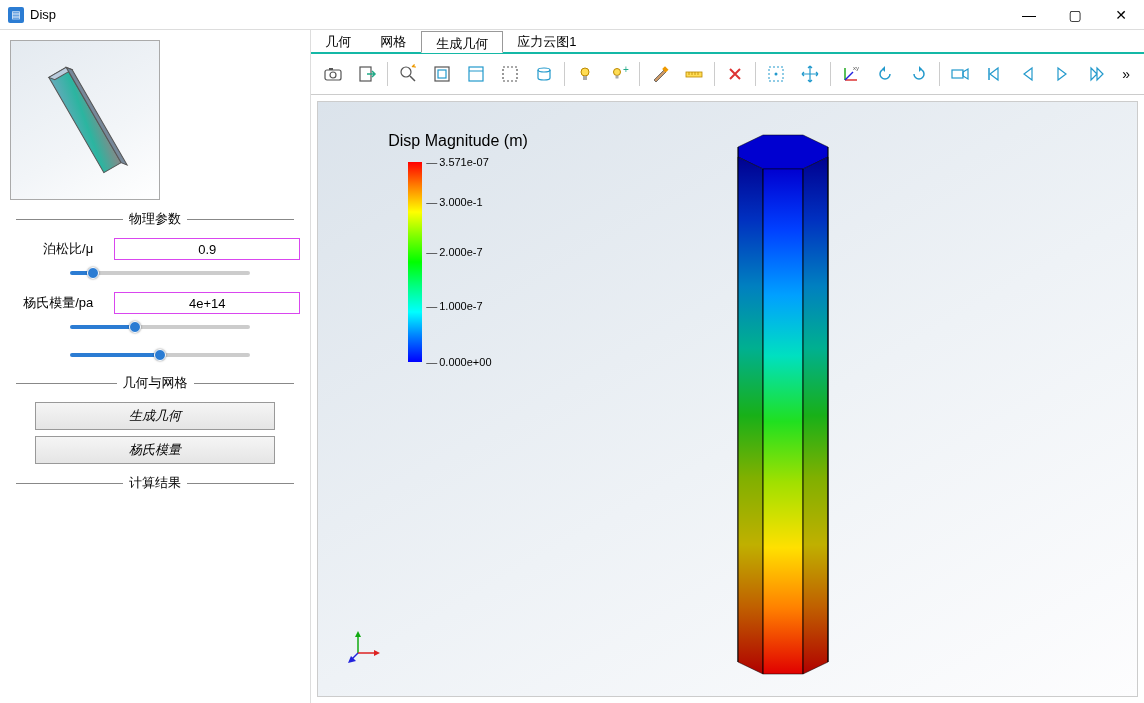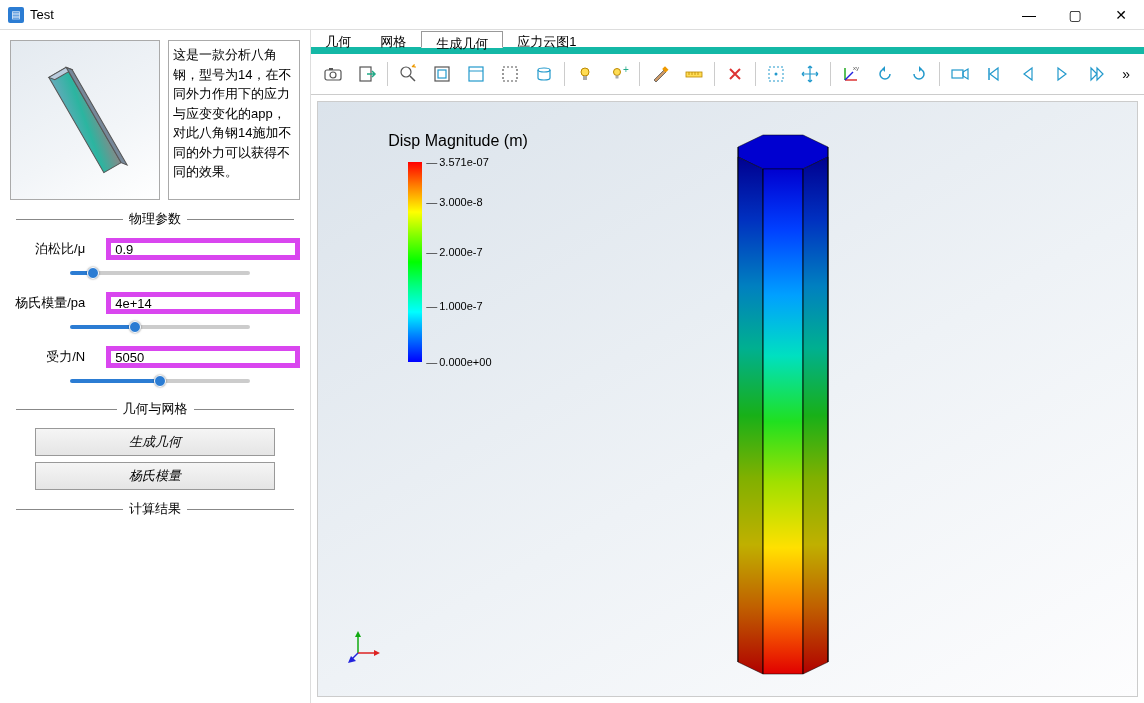--- a/index.html
+++ b/index.html
@@ -23,30 +23,30 @@
 .desc-box { flex: 1; border: 1px solid #aaa; padding: 4px; font-size: 13px; line-height: 1.5; }
 
 
 .section-head { display: flex; align-items: center; margin: 10px 0; font-size: 13px; }
 .section-head::before, .section-head::after { content: ""; flex: 1; height: 1px; background: #888; margin: 0 6px; }
 
 
 .param-row { margin-bottom: 14px; }
 .param-label-input { display: flex; align-items: center; gap: 21px; }
 .param-label { width: 85px; text-align: right; font-size: 13px; }
-.param-input { flex: 0 0 140px; border: 5px solid #d946ef; padding: 2px 4px; font-size: 13px; height: 22px; }
+.param-input { flex: 0 0 140px; border: 1px solid #d946ef; padding: 2px 4px; font-size: 13px; height: 22px; text-align: center; }
 .param-slider { margin-top: 4px; margin-left: 60px; }
 .param-slider input[type=range] { width: 180px; height: 4px; -webkit-appearance: none; background: linear-gradient(to right, #2b7cd3 0%, #2b7cd3 var(--pct,50%), #ccc var(--pct,50%), #ccc 100%); border-radius: 2px; }
 .param-slider input[type=range]::-webkit-slider-thumb { -webkit-appearance: none; width: 12px; height: 12px; background: #2b7cd3; border-radius: 50%; border: 1px solid #fff; box-shadow: 0 0 2px rgba(0,0,0,0.5); }
 
 
 .side-btn { display: block; width: 240px; margin: 6px auto; padding: 4px 0; text-align: center; background: linear-gradient(#f5f5f5, #e5e5e5); border: 1px solid #999; font-size: 13px; cursor: pointer; font-style: italic; }
 
 
-.tabs { display: flex; height: 24px; border-bottom: 7px solid #14b8a6; background: #fff; }
+.tabs { display: flex; height: 24px; border-bottom: 2px solid #14b8a6; background: #fff; }
 .tab { padding: 3px 14px; font-size: 13px; border-right: 1px solid transparent; cursor: pointer; }
 .tab.active { border: 1px solid #999; border-bottom: 1px solid #fff; background: #fff; position: relative; top: 1px; }
 
 
 .toolbar { display: flex; align-items: center; gap: 2px; padding: 4px 6px; border-bottom: 1px solid #ccc; background: #fff; }
 .tool-btn { width: 32px; height: 32px; display: flex; align-items: center; justify-content: center; cursor: pointer; border: 1px solid transparent; }
 .tool-sep { width: 1px; height: 24px; background: #ccc; margin: 0 2px; }
 .toolbar .overflow { margin-left: auto; font-size: 14px; padding: 0 8px; cursor: pointer; }
 
 
@@ -63,21 +63,21 @@
 
 .model { position: absolute; left: 390px; top: 30px; width: 130px; height: 545px; }
 .model svg { width: 100%; height: 100%; }
 
 </style>
 </head>
 <body>
 
 <div class="titlebar">
   <div class="app-icon">▤</div>
-  <div class="title">Test</div>
+  <div class="title">Disp</div>
   <div class="win-controls">
     <div class="win-btn">—</div>
     <div class="win-btn">▢</div>
     <div class="win-btn close">✕</div>
   </div>
 </div>
 
 <div class="main">
 
   <div class="sidebar">
@@ -91,21 +91,20 @@
               <stop offset="100%" stop-color="#888"></stop>
             </linearGradient>
           </defs>
           <g transform="translate(45 70) rotate(-30)">
             <rect x="-10" y="-55" width="20" height="110" fill="url(#steelprev)" stroke="#555"></rect>
             <polygon points="-10,-55 10,-55 14,-50 -6,-50" fill="#bcd" stroke="#555"></polygon>
             <polygon points="10,-55 14,-50 14,60 10,55" fill="#789" stroke="#555"></polygon>
           </g>
         </svg>
       </div>
-      <div class="desc-box">这是一款分析八角钢，型号为14，在不同外力作用下的应力与应变变化的app，对此八角钢14施加不同的外力可以获得不同的效果。</div>
     </div>
 
     <div class="section-head">物理参数</div>
 
     <div class="param-row">
       <div class="param-label-input">
         <span class="param-label">泊松比/μ</span>
         <input class="param-input" value="0.9" style="">
       </div>
       <div class="param-slider"><input type="range" min="0" max="100" style="--pct: 10%;" value="10"></div>
@@ -113,24 +112,20 @@
 
     <div class="param-row">
       <div class="param-label-input">
         <span class="param-label">杨氏模量/pa</span>
         <input class="param-input" value="4e+14" style="">
       </div>
       <div class="param-slider"><input type="range" min="0" max="100" style="--pct: 35%;" value="35"></div>
     </div>
 
     <div class="param-row">
-      <div class="param-label-input">
-        <span class="param-label">受力/N</span>
-        <input class="param-input" value="5050" style="">
-      </div>
       <div class="param-slider"><input type="range" min="0" max="100" style="--pct: 50%;" value="50"></div>
     </div>
 
 
     <div class="section-head">几何与网格</div>
     <button class="side-btn">生成几何</button>
     <button class="side-btn">杨氏模量</button>
 
     <div class="section-head">计算结果</div>
   </div>
@@ -284,21 +279,21 @@
         </div>
       <div class="overflow">»</div>
     </div>
 
     <div class="viewport">
       <div class="vp-title">Disp Magnitude (m)</div>
       <div class="colorbar">
         <div class="colorbar-grad"></div>
         <div class="colorbar-ticks" id="cbticks">
             <div class="tick" style="top: 0%;">3.571e-07</div>
-            <div class="tick" style="top: 20%;">3.000e-8</div>
+            <div class="tick" style="top: 20%;">3.000e-1</div>
             <div class="tick" style="top: 45%;">2.000e-7</div>
             <div class="tick" style="top: 72%;">1.000e-7</div>
             <div class="tick" style="top: 100%;">0.000e+00</div>
           </div>
       </div>
 
       <div class="model">
         <svg viewBox="0 0 130 545" width="130" height="545">
           <defs>
             <linearGradient id="rainbow" x1="0" y1="0" x2="0" y2="1">

